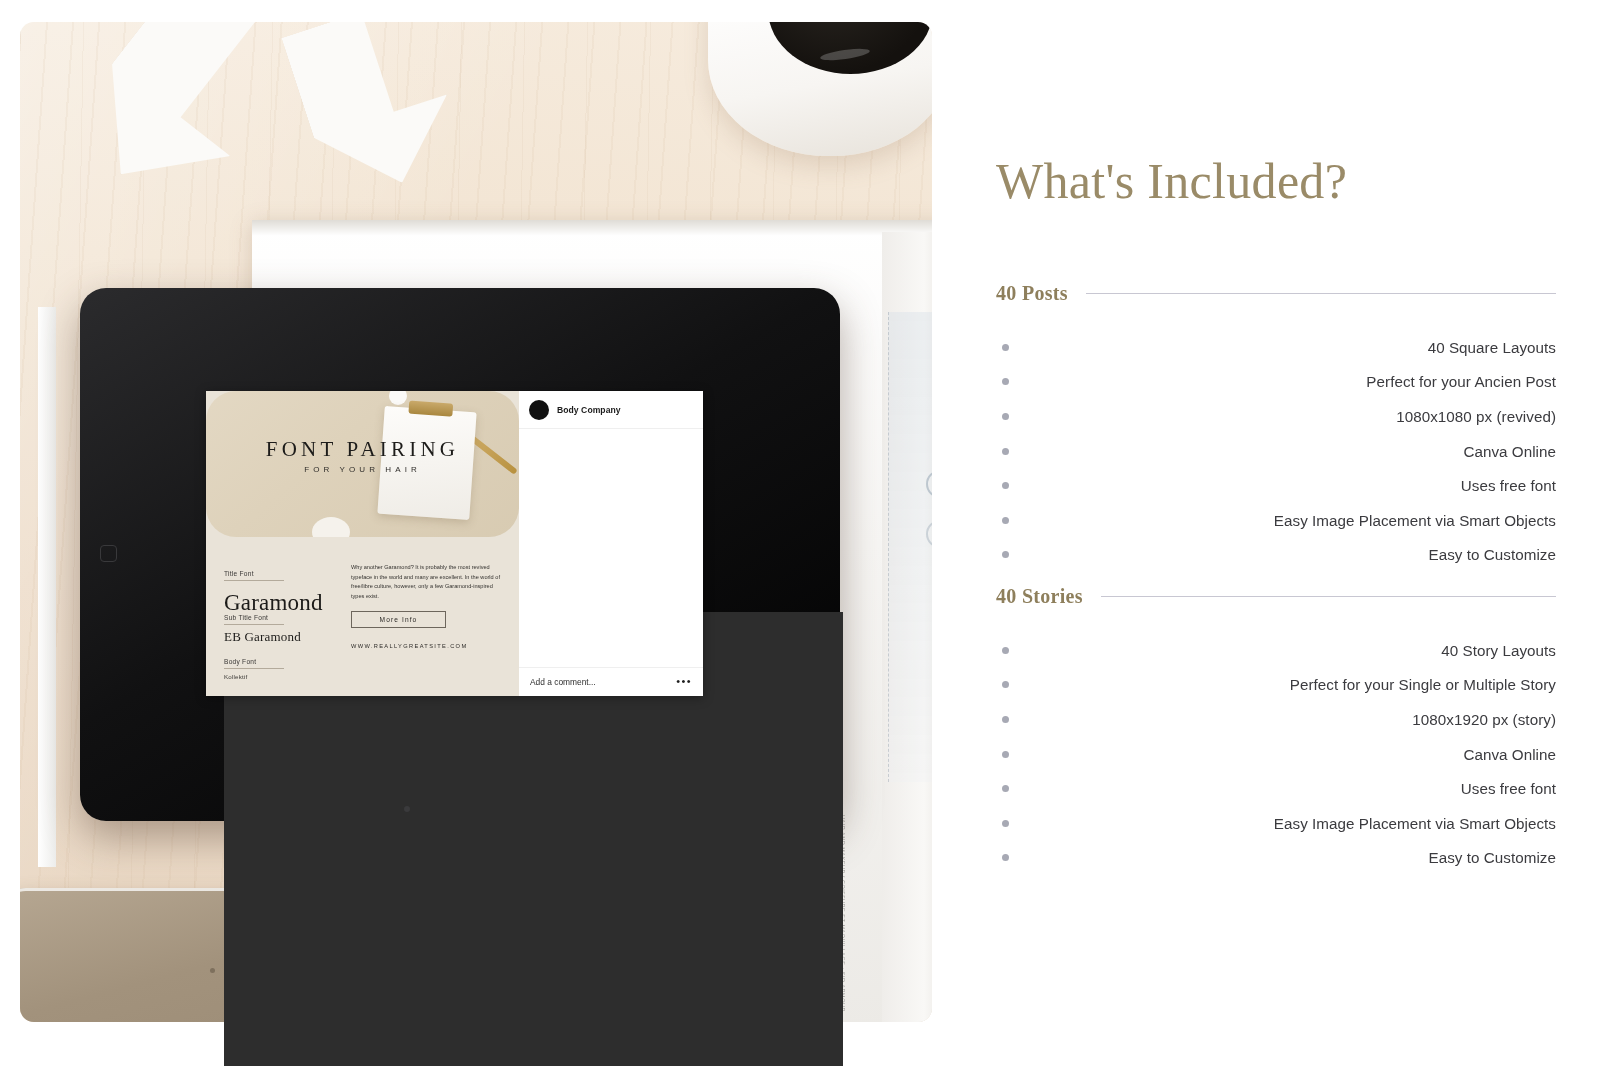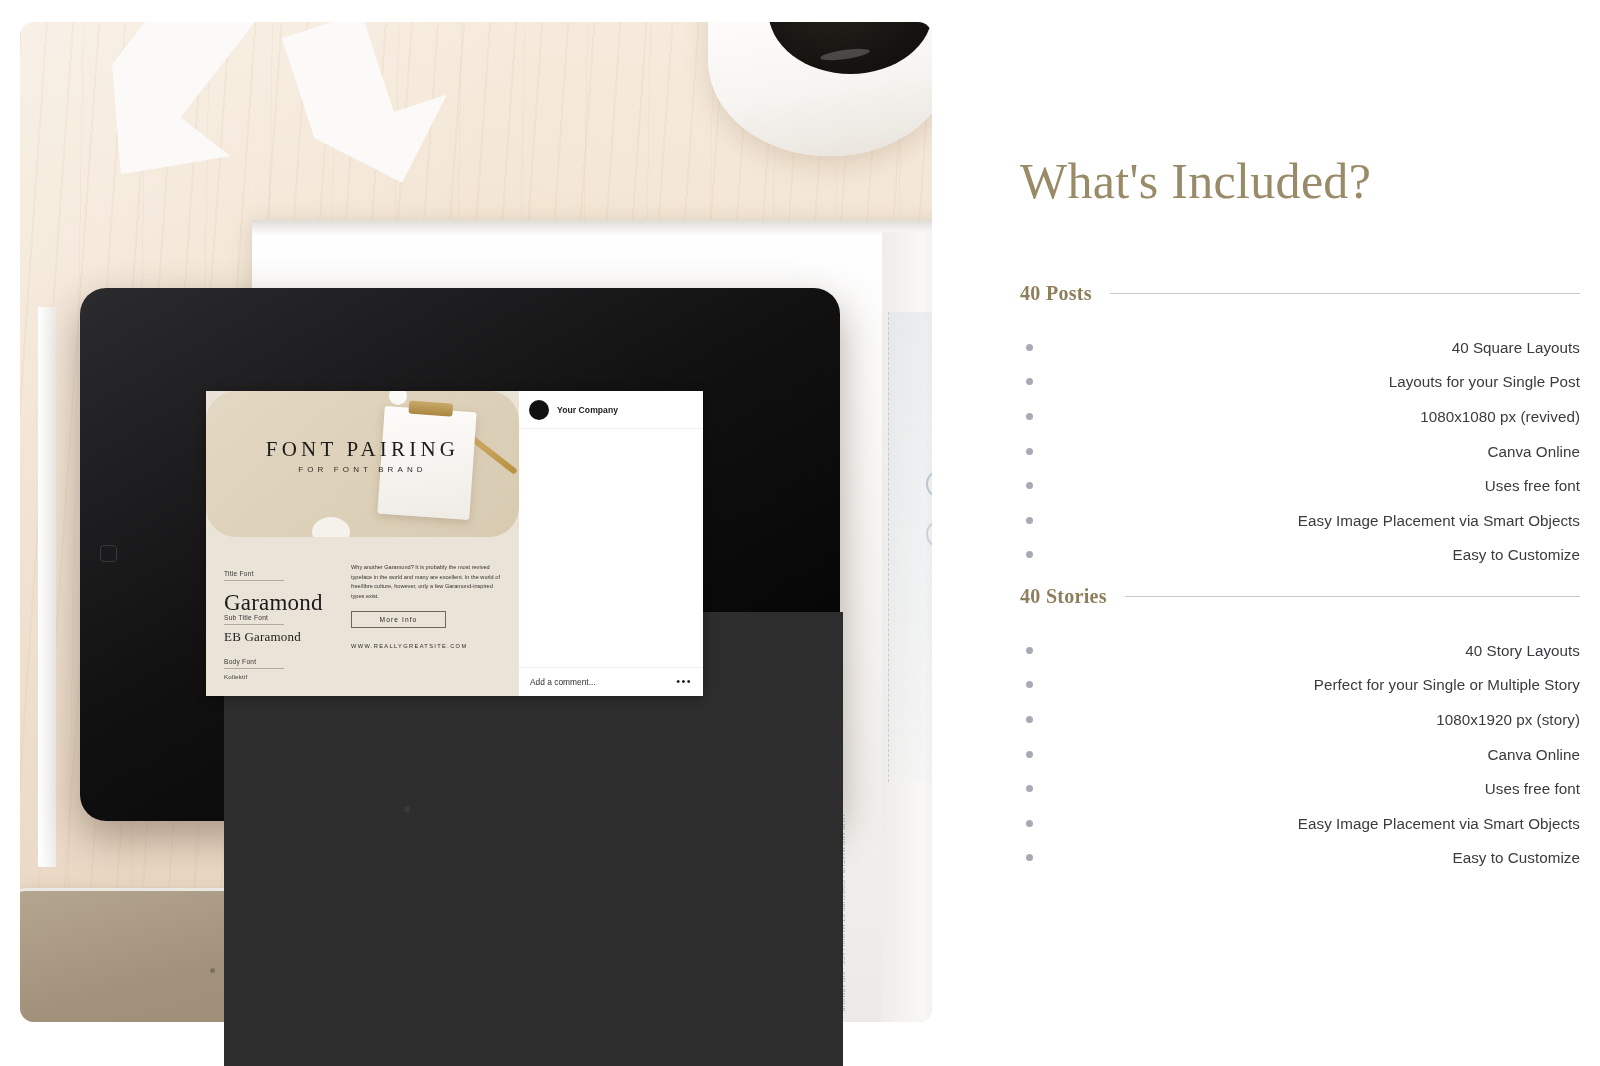--- a/index.html
+++ b/index.html
@@ -267,21 +267,21 @@
   .ig-spacer{ flex:1; }
   .ig-foot{
     display:flex; align-items:center; justify-content:space-between;
     padding:8px 11px 9px 11px; border-top:1px solid #efefef;
   }
   .ig-comment{ font-size:8.4px; color:#2e2e2e; }
   .ig-dots{ font-size:11px; color:#1e1e1e; letter-spacing:1.4px; line-height:1; }
 
   
   .content{
-    position:absolute; left:1020px; top:0; width:560px; height:1066px;
+    position:absolute; left:996px; top:0; width:560px; height:1066px;
   }
   .page-title{
     position:absolute; left:0; top:152px;
     font-family:"Liberation Serif", serif;
     font-size:50px; font-weight:normal; color:#9a8b68;
     letter-spacing:.3px; white-space:nowrap;
   }
   .section{ position:absolute; left:0; width:560px; }
   .section-1{ top:250px;margin-top:32px; }
   .section-2{ top:585px; }
@@ -355,21 +355,21 @@
 <div class="mockup">
 
   <div class="mock-left">
     <div class="mock-hero">
       <div class="hero-buds-cord"></div>
       <div class="hero-buds"></div>
       <div class="hero-pen"></div>
       <div class="hero-clip"></div>
       <div class="hero-ball"></div>
       <div class="hero-title">FONT PAIRING</div>
-      <div class="hero-sub">FOR FONT BRAND</div>
+      <div class="hero-sub">FOR YOUR HAIR</div>
     </div>
 
     <div class="mock-body">
       <div class="font-block fb1">
         <div class="fb-label">Title Font</div>
         <div class="fb-name-lg">Garamond</div>
       </div>
       <div class="font-block fb2">
         <div class="fb-label">Sub Title Font</div>
         <div class="fb-name-md">EB Garamond</div>
@@ -381,21 +381,21 @@
 
       <div class="mock-para">Why another Garamond? It is probably the most revived typeface in the world and many are excellent. In the world of free/libre culture, however, only a few Garamond-inspired types exist.</div>
       <div class="mock-btn">More Info</div>
       <div class="mock-url">WWW.REALLYGREATSITE.COM</div>
     </div>
   </div>
 
   <div class="mock-right">
     <div class="ig-head">
       <div class="ig-avatar"></div>
-      <div class="ig-name">Your Company</div>
+      <div class="ig-name">Body Company</div>
     </div>
     <div class="ig-spacer"></div>
     <div class="ig-foot">
       <div class="ig-comment">Add a comment...</div>
       <div class="ig-dots">•••</div>
     </div>
   </div>
 </div>
 
 <div class="content">
@@ -407,21 +407,21 @@
       <div class="section-title">40 Posts</div>
       <div class="section-rule"></div>
     </div>
     <ul class="bullets">
       <li>
           <span class="bullet-dot"></span>
           <span class="bullet-text">40 Square Layouts</span>
         </li>
       <li>
           <span class="bullet-dot"></span>
-          <span class="bullet-text">Layouts for your Single Post</span>
+          <span class="bullet-text">Perfect for your Ancien Post</span>
         </li>
       <li>
           <span class="bullet-dot"></span>
           <span class="bullet-text">1080x1080 px (revived)</span>
         </li>
       <li>
           <span class="bullet-dot"></span>
           <span class="bullet-text">Canva Online</span>
         </li>
       <li>

